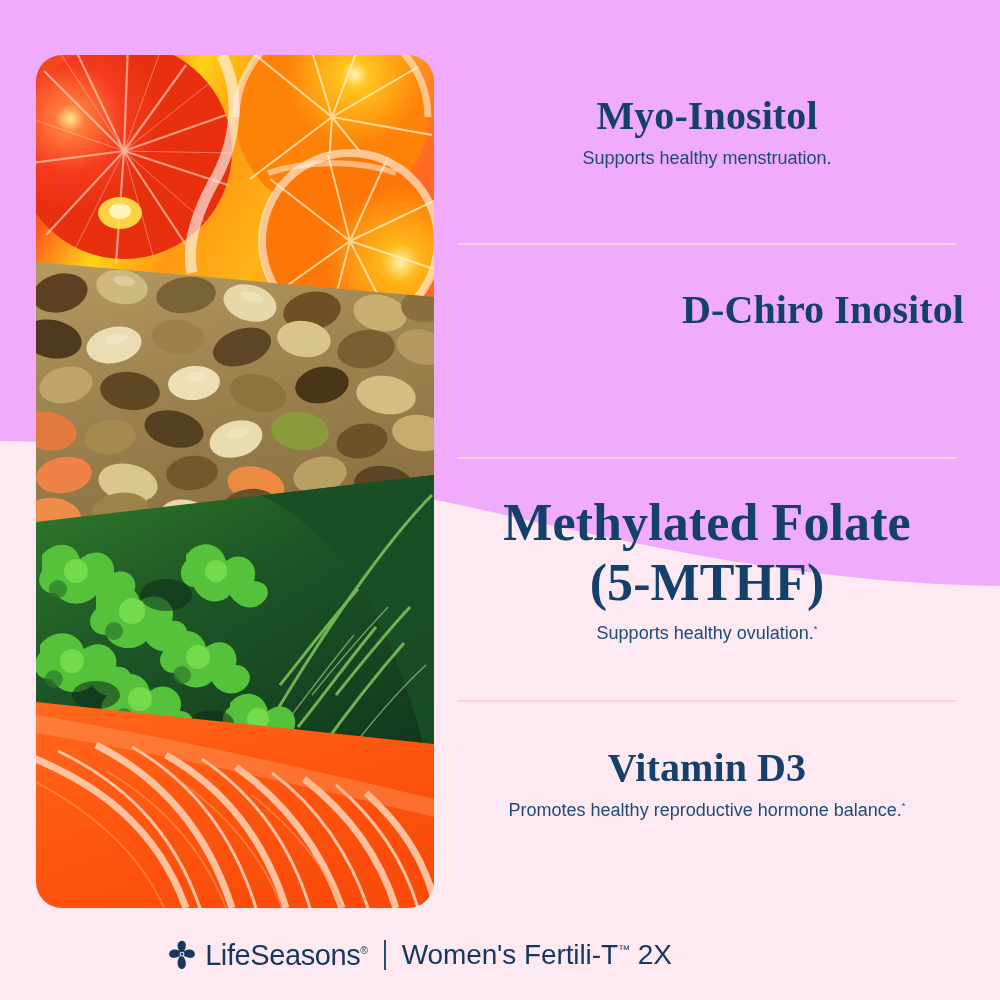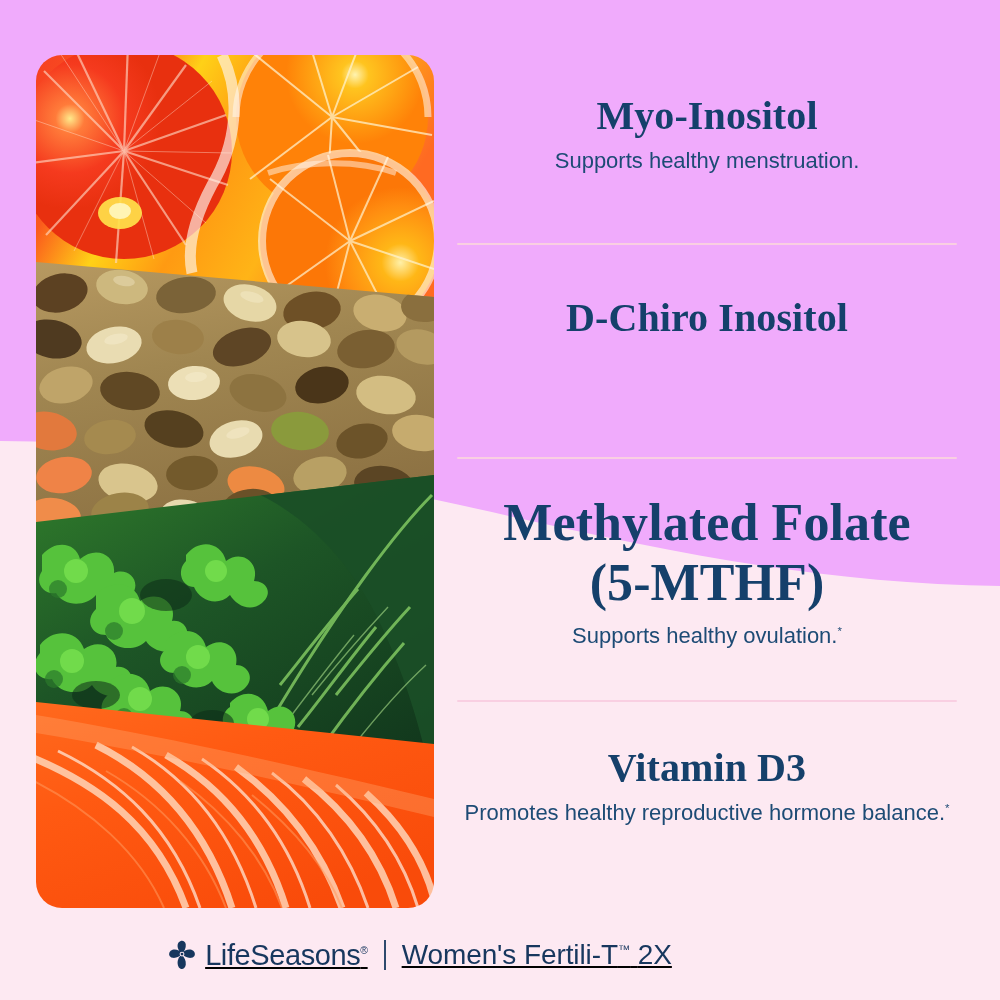--- a/index.html
+++ b/index.html
@@ -59,21 +59,21 @@
     color:#15406b;
     font-size:40px;
     line-height:1.16;
     letter-spacing:0.1px;
   }
   .ing-title.two-line { font-size:52px; }
 
   .ing-desc {
     font-family:"Liberation Sans", sans-serif;
     color:#1d4b75;
-    font-size:22px;
+    font-size:18px;
     line-height:1.34;
     font-weight:400;
     margin-top:7px;
   }
   .ing-desc sup {
     font-size:0.52em;
     vertical-align:super;
     line-height:0;
   }
 
@@ -90,21 +90,20 @@
   .footer {
     position:absolute;
     left:0; top:925px;
     width:839px;
     height:60px;
     display:flex;
     align-items:center;
     justify-content:center;
     gap:0px;
     z-index:5;
-    text-decoration:underline;
   }
   .brand-lockup {
     display:flex;
     align-items:center;
     gap:8px;
   }
   .brand-mark { width:30px; height:32px; display:block; flex:none; }
   .brand-word {
     font-family:"Liberation Sans", sans-serif;
     font-size:29px;
@@ -415,21 +414,21 @@
   </div>
 
   <div class="content-col">
 
     <div class="ing-block" style="top:38px;">
       <div class="ing-title">Myo-Inositol</div>
       <div class="ing-desc"><span>Supports healthy menstruation.</span></div>
     </div>
     <div class="divider" style="top:188px;"></div>
 
-    <div class="ing-block" style="top:240px;">
+    <div class="ing-block" style="top:232px;text-align:right;">
       <div class="ing-title">D-Chiro Inositol</div>
     </div>
     <div class="divider" style="top:402px;"></div>
 
     <div class="ing-block" style="top:438px;">
       <div class="ing-title two-line">Methylated Folate</div>
       <div class="ing-title two-line">(5-MTHF)</div>
       <div class="ing-desc"><span>Supports healthy ovulation.</span><sup>*</sup></div>
     </div>
     <div class="divider" style="top:645px;"></div>

